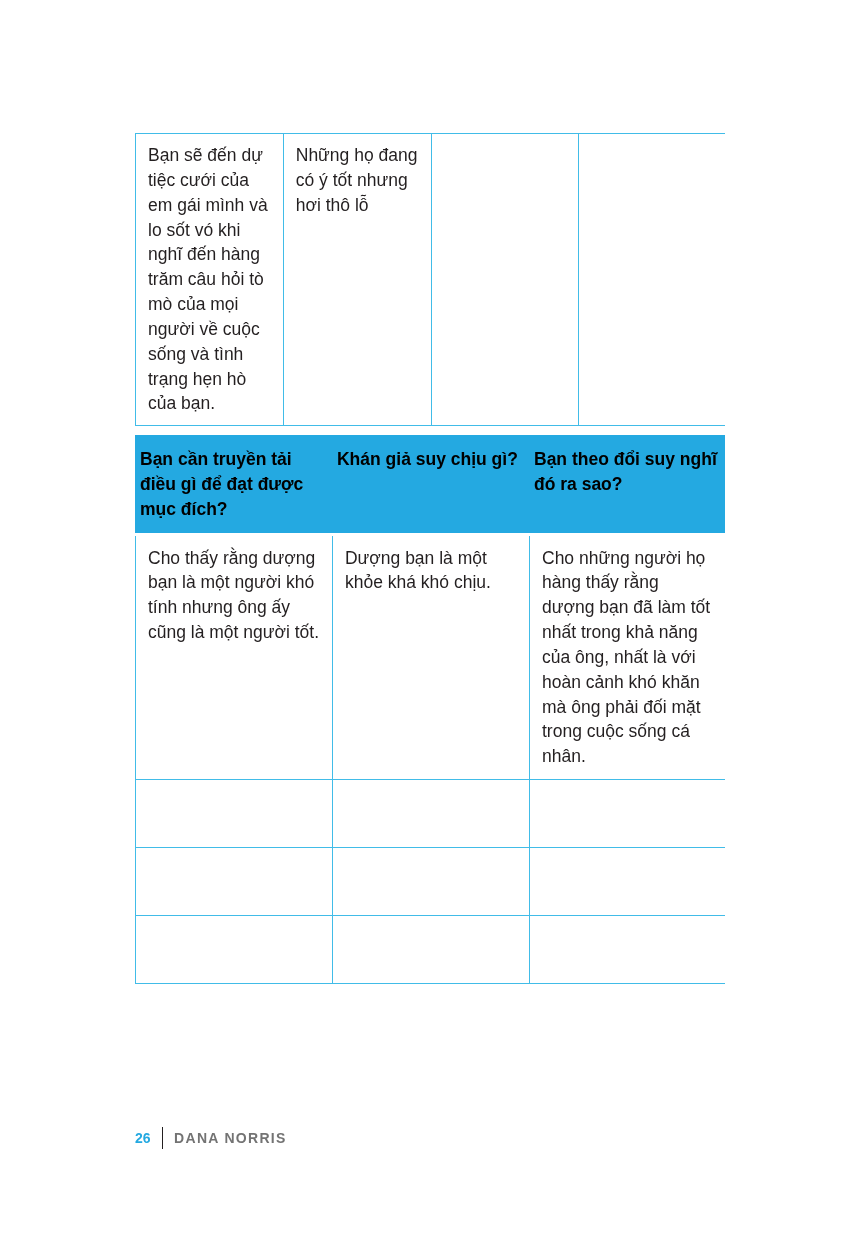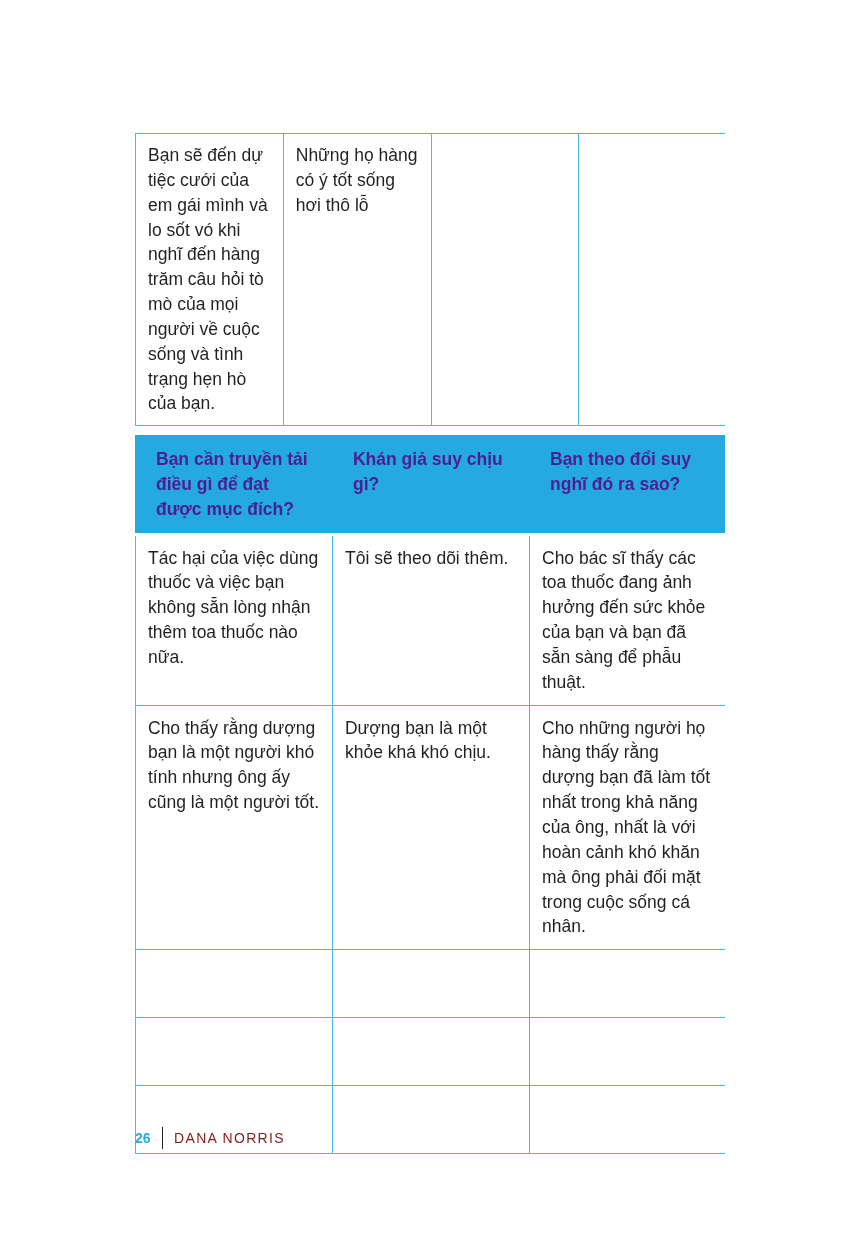--- a/index.html
+++ b/index.html
@@ -33,25 +33,25 @@
     font-size: 17.5px;
     line-height: 1.42;
     padding: 9px 12px;
     word-wrap: break-word;
   }
   .tbl1 { top: 133px; }
   .tbl1 td { height: 267px; padding: 9px 11px; font-size: 17px; }
   .tbl2 { top: 435px; }
   .tbl2 thead th {
     background: #24a9e1;
-    color: #4c1d95;
+    color: #000000;
     font-weight: bold;
     border: 1px solid #24a9e1;
     border-bottom: 3px solid #ffffff;
-    padding: 11px 20px;
+    padding: 11px 4px;
     margin-left: 37px;
   }
   .tbl2 thead tr { height: 90px; }
   .tbl2 tbody td { padding: 10px 12px; }
   .row-1 { height: 138px; }
   .row-2 { height: 213px; }
   .row-empty { height: 68px; }
   .footer {
     position: absolute;
     left: 135px;
@@ -66,68 +66,63 @@
     font-size: 14px;
   }
   .footer-divider {
     display: inline-block;
     width: 1.5px;
     height: 22px;
     background: #231f20;
     margin: 0 11px;
   }
   .author {
-    color: #7f1d1d;
+    color: #737373;
     font-size: 14px;
     letter-spacing: 1.3px;
-    font-weight: normal;
+    font-weight: bold;
     text-align: center;
   }
 </style>
 </head>
 <body>
 
 <div class="page">
 
   <table class="tbl tbl1">
     <colgroup>
       <col style="width:25%">
         <col style="width:25%">
         <col style="width:25%">
         <col style="width:25%">
     </colgroup>
     <tbody>
       <tr>
         <td>Bạn sẽ đến dự tiệc cưới của em gái mình và lo sốt vó khi nghĩ đến hàng trăm câu hỏi tò mò của mọi người về cuộc sống và tình trạng hẹn hò của bạn.</td>
-        <td>Những họ hàng có ý tốt sống hơi thô lỗ</td>
+        <td>Những họ đang có ý tốt nhưng hơi thô lỗ</td>
         <td></td>
         <td></td>
       </tr>
     </tbody>
   </table>
 
   <table class="tbl tbl2">
     <colgroup>
       <col style="width:33.33%">
         <col style="width:33.34%">
         <col style="width:33.33%">
     </colgroup>
     <thead>
       <tr>
         <th>Bạn cần truyền tải điều gì để đạt được mục đích?</th>
         <th>Khán giả suy chịu gì?</th>
         <th>Bạn theo đổi suy nghĩ đó ra sao?</th>
       </tr>
     </thead>
     <tbody>
-      <tr class="row-1">
-        <td>Tác hại của việc dùng thuốc và việc bạn không sẵn lòng nhận thêm toa thuốc nào nữa.</td>
-        <td>Tôi sẽ theo dõi thêm.</td>
-        <td>Cho bác sĩ thấy các toa thuốc đang ảnh hưởng đến sức khỏe của bạn và bạn đã sẵn sàng để phẫu thuật.</td>
-      </tr>
       <tr class="row-2">
         <td>Cho thấy rằng dượng bạn là một người khó tính nhưng ông ấy cũng là một người tốt.</td>
         <td>Dượng bạn là một khỏe khá khó chịu.</td>
         <td>Cho những người họ hàng thấy rằng dượng bạn đã làm tốt nhất trong khả năng của ông, nhất là với hoàn cảnh khó khăn mà ông phải đối mặt trong cuộc sống cá nhân.</td>
       </tr>
       <tr class="row-empty">
         <td></td>
         <td></td>
         <td></td>
       </tr>

